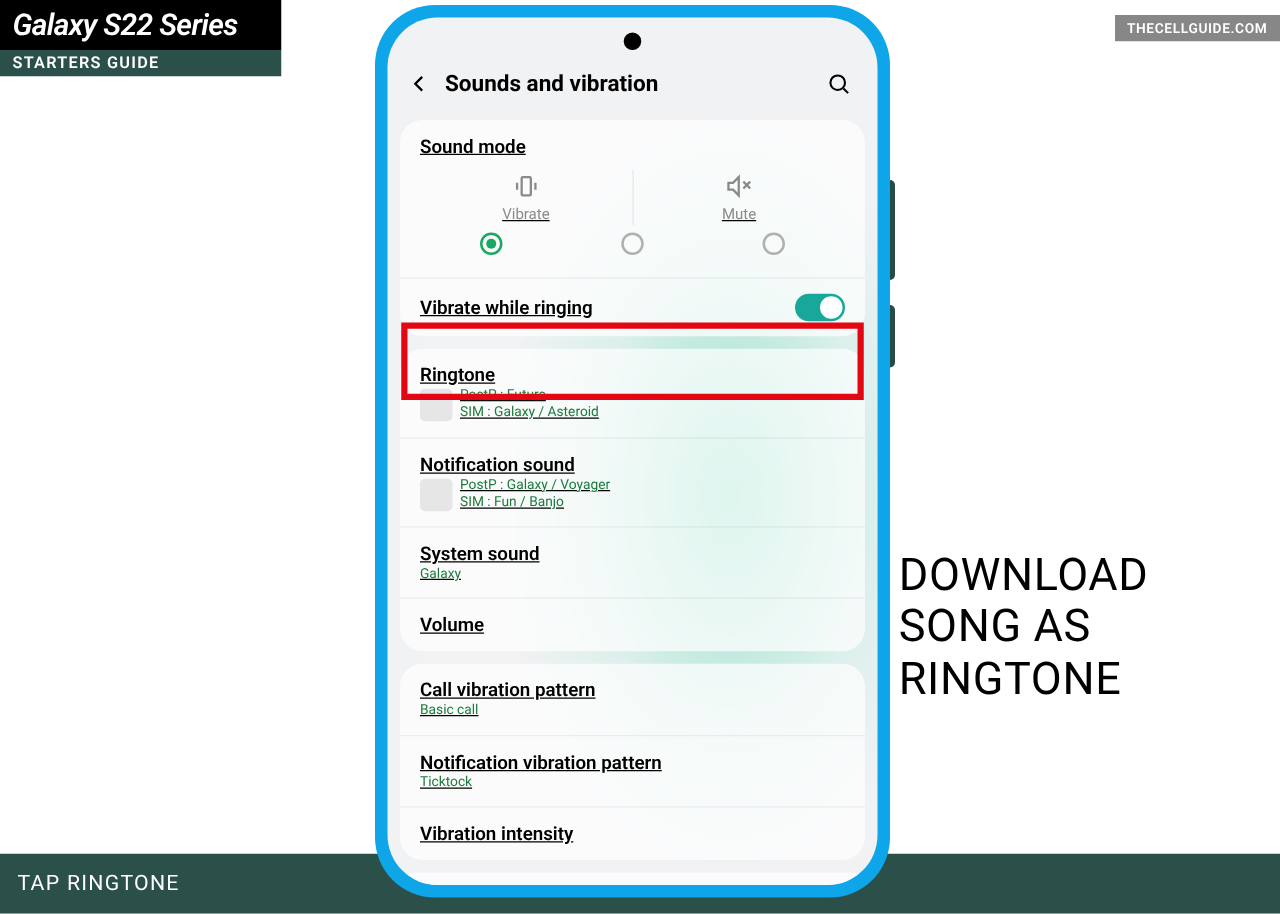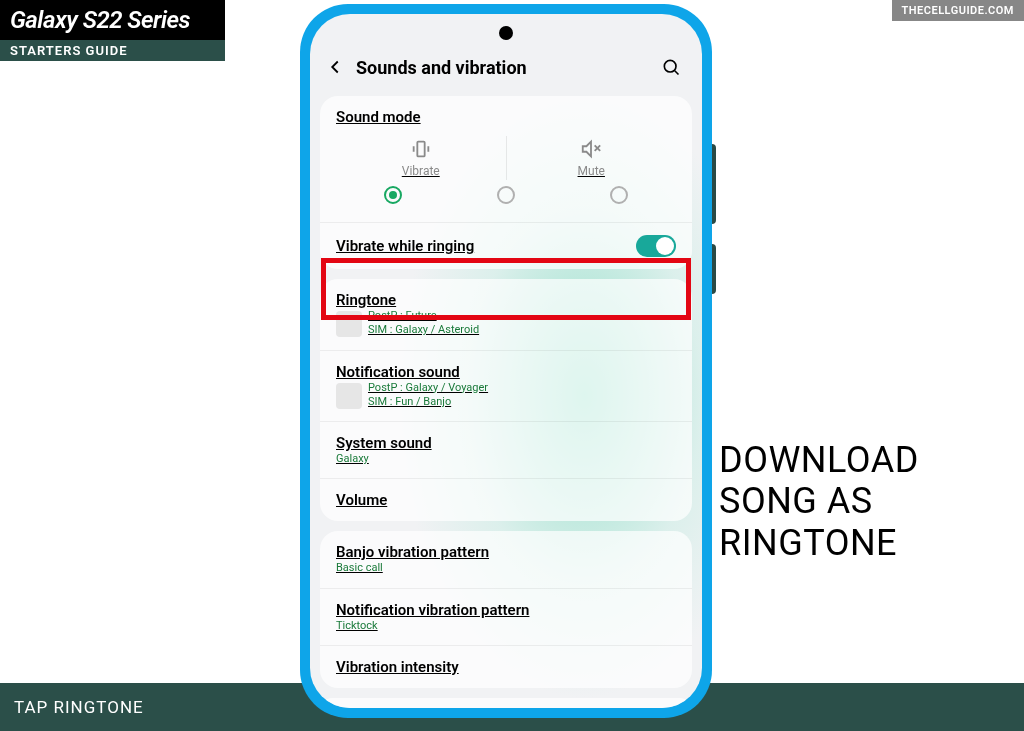--- a/index.html
+++ b/index.html
@@ -34,21 +34,21 @@
   font-size: 13px;
   font-weight: 600;
   width: 225px;
   padding: 3px 10px;
   letter-spacing: 1px;
 }
 
 
 .watermark {
   position: absolute;
-  top: 0;
+  top: 12px;
   right: 0;
   background: #878787;
   color: #fff;
   font-size: 11px;
   font-weight: 600;
   padding: 4px 10px;
   letter-spacing: 0.5px;
 }
 
 
@@ -392,21 +392,21 @@
         <div class="row">
           <div class="row-col">
               <div class="row-title">Volume</div>
             </div>
         </div>
       </div>
 
       <div class="section">
         <div class="row">
           <div class="row-col">
-            <div class="row-title">Banjo vibration pattern</div>
+            <div class="row-title">Call vibration pattern</div>
             <div class="row-sub">Basic call</div>
           </div>
         </div>
         <div class="row">
           <div class="row-col">
             <div class="row-title">Notification vibration pattern</div>
             <div class="row-sub">Ticktock</div>
           </div>
         </div>
         <div class="row">

